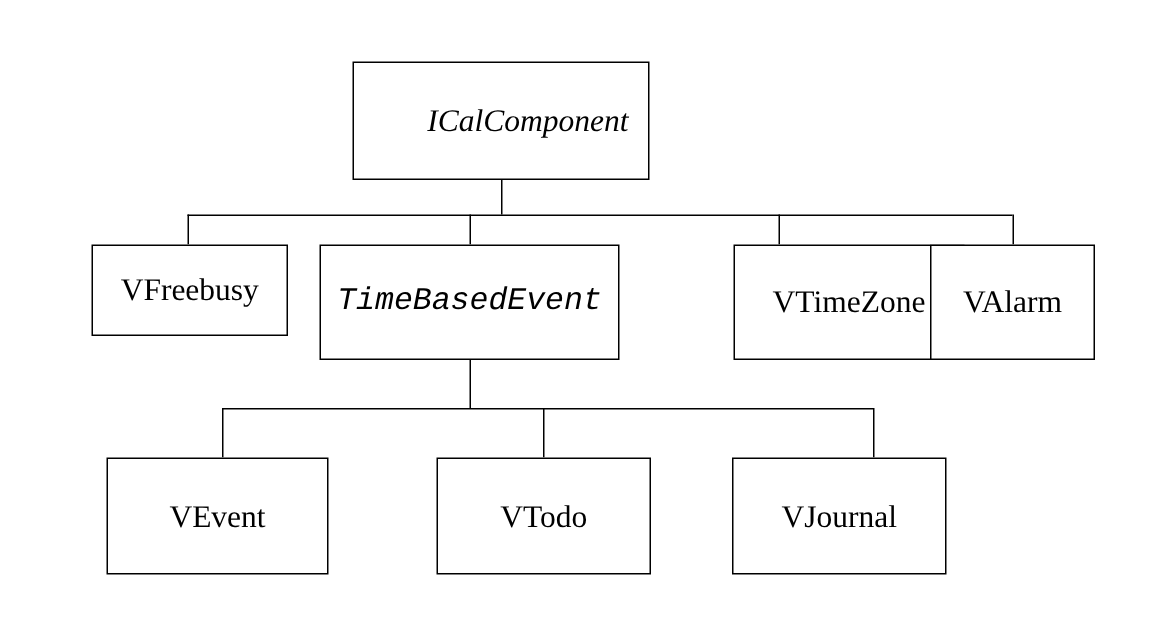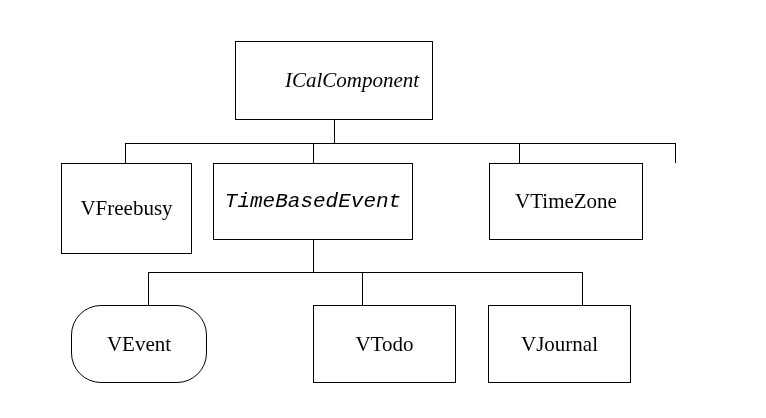--- a/index.html
+++ b/index.html
@@ -51,21 +51,22 @@
   <div class="edge v" style="left:675px; top:143px; height:20px;"></div>
 
   <div class="edge v" style="left:313px; top:240px; height:32px;"></div>
   <div class="edge h" style="left:148px; top:272px; width:434px;"></div>
   <div class="edge v" style="left:148px; top:272px; height:33px;"></div>
   <div class="edge v" style="left:362px; top:272px; height:33px;"></div>
   <div class="edge v" style="left:582px; top:272px; height:33px;"></div>
 
   <div class="node-box abstract" style="left:235px; top:41px; width:198px; height:79px;padding-left:36px;">ICalComponent</div>
 
-  <div class="node-box" style="left:61px; top:163px; width:131px; height:91px;">VFreebusy</div>
+  <div class="node-box" style="left:61px; top:163px; width:131px; height:61px;">VFreebusy</div>
   <div class="node-box abstract" style="left:213px; top:163px; width:200px; height:77px;font-family:Liberation Mono, monospace;">TimeBasedEvent</div>
   <div class="node-box" style="left:443px; top:163px; width:154px; height:77px;margin-left:46px;">VTimeZone</div>
+  <div class="node-box" style="left:620px; top:163px; width:110px; height:77px;">VAlarm</div>
 
-  <div class="node-box" style="left:71px; top:305px; width:136px; height:78px;border-radius:30px;">VEvent</div>
-  <div class="node-box" style="left:291px; top:305px; width:143px; height:78px;margin-left:22px;">VTodo</div>
+  <div class="node-box" style="left:71px; top:305px; width:148px; height:78px;">VEvent</div>
+  <div class="node-box" style="left:291px; top:305px; width:143px; height:78px;">VTodo</div>
   <div class="node-box" style="left:488px; top:305px; width:143px; height:78px;">VJournal</div>
 
 </div>
 
 </body></html>

